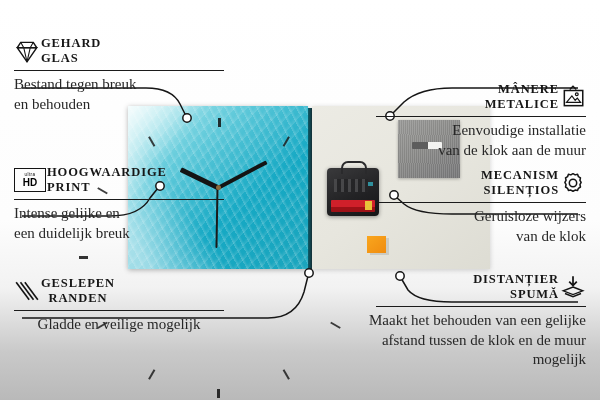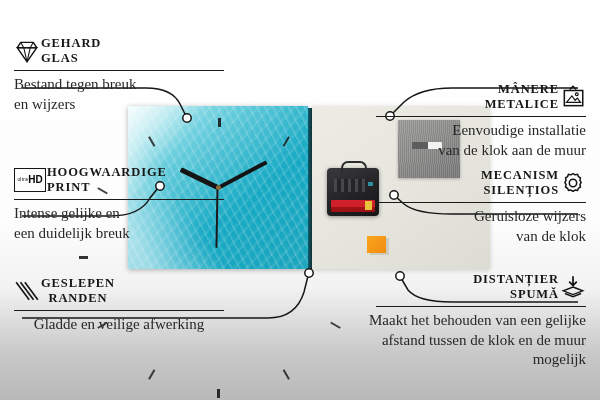--- a/index.html
+++ b/index.html
@@ -84,21 +84,21 @@
   #f-randen{left:14px;top:276px;text-align:center;}
   #f-manere{right:14px;top:36px;margin-top:46px;}
   #f-mecanism{right:14px;top:168px;}
   #f-distantier{right:14px;top:272px;}
   #f-distantier .desc{width:230px;margin-left:-20px;}
   
   #connectors{position:absolute;inset:0;pointer-events:none;}
   #connectors path{fill:none;stroke:#161616;stroke-width:1.5;}
   #connectors circle{fill:#ffffff;stroke:#161616;stroke-width:1.5;}
   .hd-box{width:30px;height:22px;border:1.6px solid #141414;display:flex;
-    flex-direction:row;align-items:center;justify-content:center;flex:0 0 30px;}
+    flex-direction:column;align-items:center;justify-content:center;flex:0 0 30px;}
   .hd-box .u{font-size:4.5px;letter-spacing:.4px;font-family:"Liberation Sans",sans-serif;line-height:1;}
   .hd-box .h{font-size:10px;font-weight:700;font-family:"Liberation Sans",sans-serif;line-height:1;}
 </style>
 </head>
 <body>
 
 <div id="stage">
 
   <div class="panel" id="clock-panel">
     <div id="clock-face">
@@ -180,21 +180,21 @@
       <span class="ico">
         <svg viewBox="0 0 24 24">
             <path d="M3 9h18L12 22 3 9z" fill="none" stroke="currentColor" stroke-width="1.3"></path>
             <path d="M3 9l3.2-5h11.6L21 9" fill="none" stroke="currentColor" stroke-width="1.3"></path>
             <path d="M6.2 4L9 9l3 13 3-13 2.8-5M3 9h18" fill="none" stroke="currentColor" stroke-width="1"></path>
           </svg>
       </span>
       <span class="title"><span>GEHARD</span><br><span>GLAS</span></span>
     </div>
     <div class="rule"></div>
-    <div class="desc"><span>Bestand tegen breuk</span><br><span>en wijzers</span></div>
+    <div class="desc"><span>Bestand tegen breuk</span><br><span>en behouden</span></div>
   </div>
 
   <div class="feature left" id="f-print">
     <div class="head">
       <span class="hd-box">
         <span class="u">ultra</span>
         <span class="h">HD</span>
       </span>
       <span class="title"><span>HOOGWAARDIGE</span><br><span>PRINT</span></span>
     </div>
@@ -209,21 +209,21 @@
             <g stroke="currentColor" stroke-width="1.5" fill="none">
               <path d="M2 4 L14 20"></path>
               <path d="M6 4 L18 20"></path>
               <path d="M10 4 L22 20"></path>
             </g>
           </svg>
       </span>
       <span class="title"><span>GESLEPEN</span><br><span>RANDEN</span></span>
     </div>
     <div class="rule"></div>
-    <div class="desc"><span>Gladde en veilige afwerking</span></div>
+    <div class="desc"><span>Gladde en veilige mogelijk</span></div>
   </div>
 
   <div class="feature right" id="f-manere">
     <div class="head">
       <span class="title"><span>MÂNERE</span><br><span>METALICE</span></span>
       <span class="ico">
         <svg viewBox="0 0 24 24">
             <path d="M9 5 L12 2 L15 5" fill="none" stroke="currentColor" stroke-width="1.3"></path>
             <rect x="4" y="6" width="17" height="14" fill="none" stroke="currentColor" stroke-width="1.4"></rect>
             <path d="M6 17 L11 11 L14 15 L16 13 L19 17 Z" fill="none" stroke="currentColor" stroke-width="1.1"></path>

